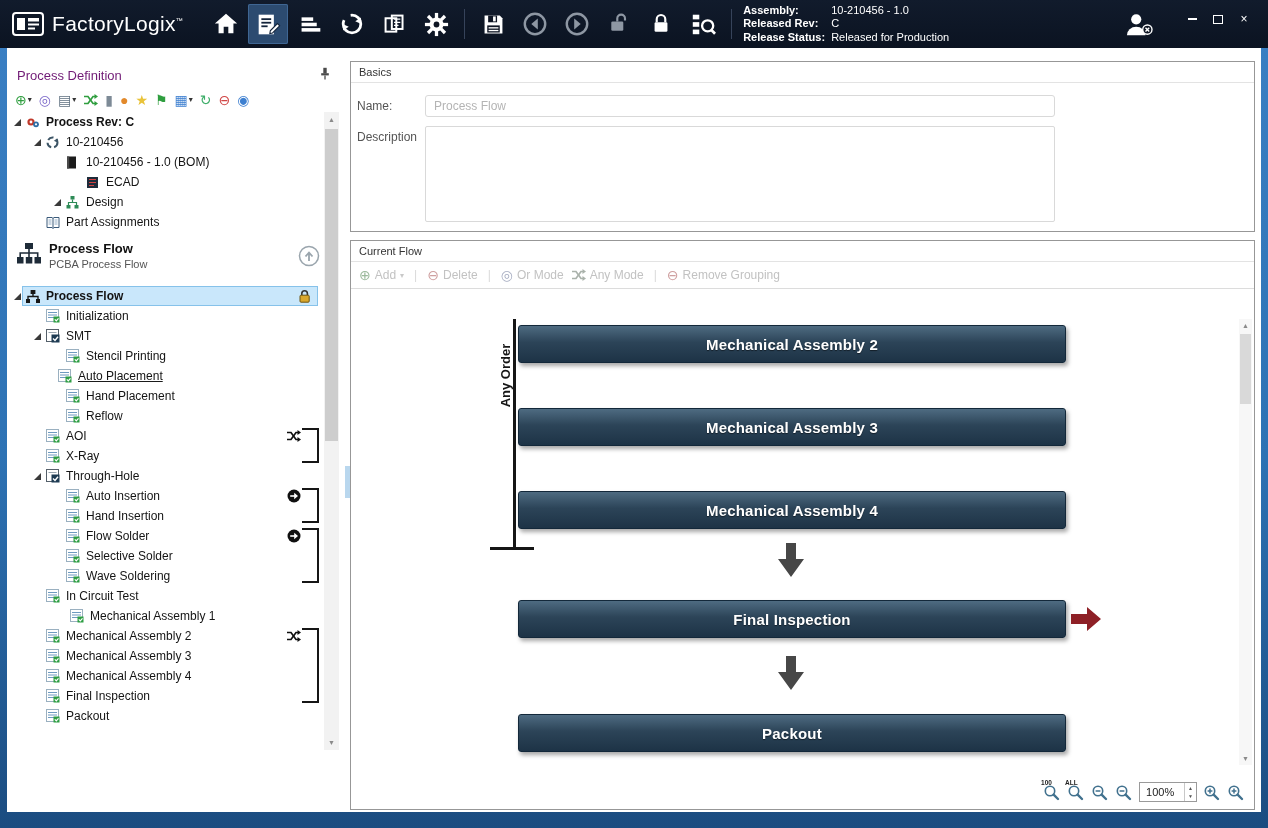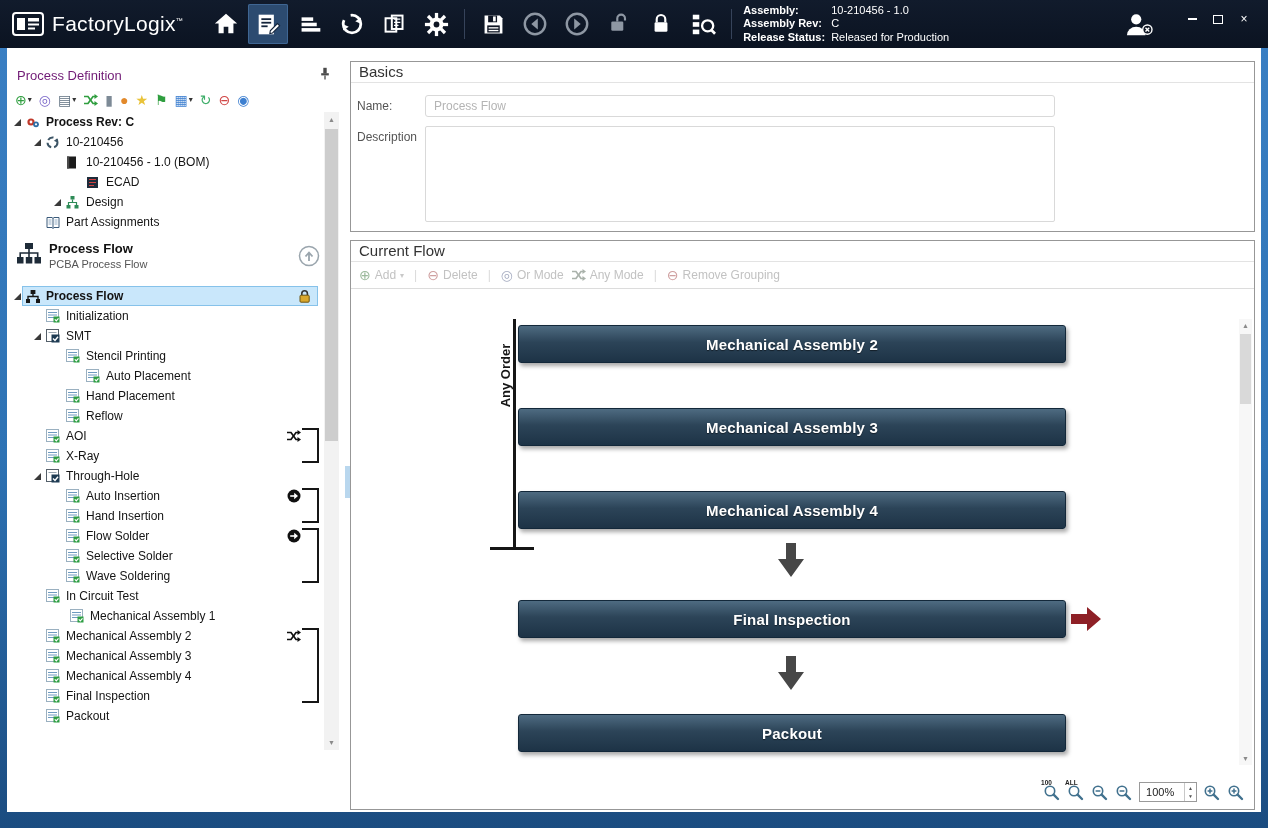--- a/index.html
+++ b/index.html
@@ -58,21 +58,21 @@
 
   
   .splitter{width:5px;flex:0 0 5px;position:relative;background:#fff;}
   .split-handle{position:absolute;top:405px;left:0;width:5px;height:32px;background:#b9d7ee;}
 
   
   .right-panel{flex:1;display:flex;flex-direction:column;margin:0 6px 2px 0;min-width:0;}
   .secbox{border:1px solid #979797;background:#fff;display:flex;flex-direction:column;}
   .basics-box{height:169px;flex:0 0 169px;margin-bottom:8px;}
   .cf-box{flex:1;min-height:0;}
-  .sec-header{height:20px;line-height:20px;padding-left:8px;font-size:15px;color:#333;border-bottom:1px solid #e3e3e3;flex:0 0 20px;}
+  .sec-header{height:20px;line-height:20px;padding-left:8px;font-size:11px;color:#333;border-bottom:1px solid #e3e3e3;flex:0 0 20px;}
   .basics-form{padding:12px 0 0 6px;}
   .frow{display:flex;margin-bottom:9px;}
   .frow label{width:68px;flex:0 0 68px;color:#555;font-size:12px;padding-top:4px;}
   .name-input{width:630px;height:22px;box-sizing:border-box;border:1px solid #d9d9d9;border-radius:3px;padding:0 8px;font-family:"Liberation Sans",sans-serif;font-size:12px;color:#222;outline:none;}
   .name-input::placeholder{color:#b4b4b4;}
   .desc-input{width:630px;height:96px;box-sizing:border-box;border:1px solid #d9d9d9;border-radius:2px;resize:none;outline:none;font-family:"Liberation Sans",sans-serif;font-size:12px;padding:4px 8px;}
   .cf-toolbar{height:26px;flex:0 0 26px;display:flex;align-items:center;padding-left:8px;gap:7px;border-bottom:1px solid #dcdcdc;color:#c2c2c2;font-size:12px;}
   .cfitem{display:flex;align-items:center;gap:4px;}
   .cfsep{color:#dadada;margin:0 3px;}
   .cf-body{position:relative;flex:1;overflow:hidden;background:#fff;}
@@ -211,21 +211,21 @@
           </svg>
         </span>
         <span class="tbsep"></span>
       </div>
     <div class="tb-info" id="tb-info">
         <div class="tb-info-row">
           <span class="tb-info-label">Assembly:</span>
           <span class="tb-info-value">10-210456 - 1.0</span>
         </div>
         <div class="tb-info-row">
-          <span class="tb-info-label">Assembly Rev:</span>
+          <span class="tb-info-label">Released Rev:</span>
           <span class="tb-info-value">C</span>
         </div>
         <div class="tb-info-row">
           <span class="tb-info-label">Release Status:</span>
           <span class="tb-info-value">Released for Production</span>
         </div>
       </div>
     <div class="tb-user">
       <span class="tbicon">
         <svg width="30" height="26" viewBox="0 0 32 28">
@@ -486,21 +486,21 @@
                   <line x1="2" y1="3.5" x2="11" y2="3.5" stroke="#6e9ac0"></line>
                   <line x1="2" y1="6" x2="11" y2="6" stroke="#6e9ac0"></line>
                   <line x1="2" y1="8.5" x2="8" y2="8.5" stroke="#6e9ac0"></line>
                   <rect x="7.5" y="7.5" width="6" height="6" fill="#2e9e44"></rect>
                   <path d="M8.8 10.4 l1.5 1.5 2.2-2.6" stroke="#fff" fill="none" stroke-width="1.2"></path>
                 </svg>
               </span>
               <span class="tlabel">Stencil Printing</span>
             </span>
           </div>
-          <div class="trow" style="padding-left: 64px;">
+          <div class="trow" style="padding-left: 36px; text-decoration: underline;">
             <span class="expander"></span>
             <span class="tcontent">
               <span class="ticon">
                 <svg width="14" height="14" viewBox="0 0 14 14">
                   <rect x="0.5" y="0.5" width="12" height="12" fill="#fff" stroke="#9ab0c0"></rect>
                   <line x1="2" y1="3.5" x2="11" y2="3.5" stroke="#6e9ac0"></line>
                   <line x1="2" y1="6" x2="11" y2="6" stroke="#6e9ac0"></line>
                   <line x1="2" y1="8.5" x2="8" y2="8.5" stroke="#6e9ac0"></line>
                   <rect x="7.5" y="7.5" width="6" height="6" fill="#2e9e44"></rect>
                   <path d="M8.8 10.4 l1.5 1.5 2.2-2.6" stroke="#fff" fill="none" stroke-width="1.2"></path>

